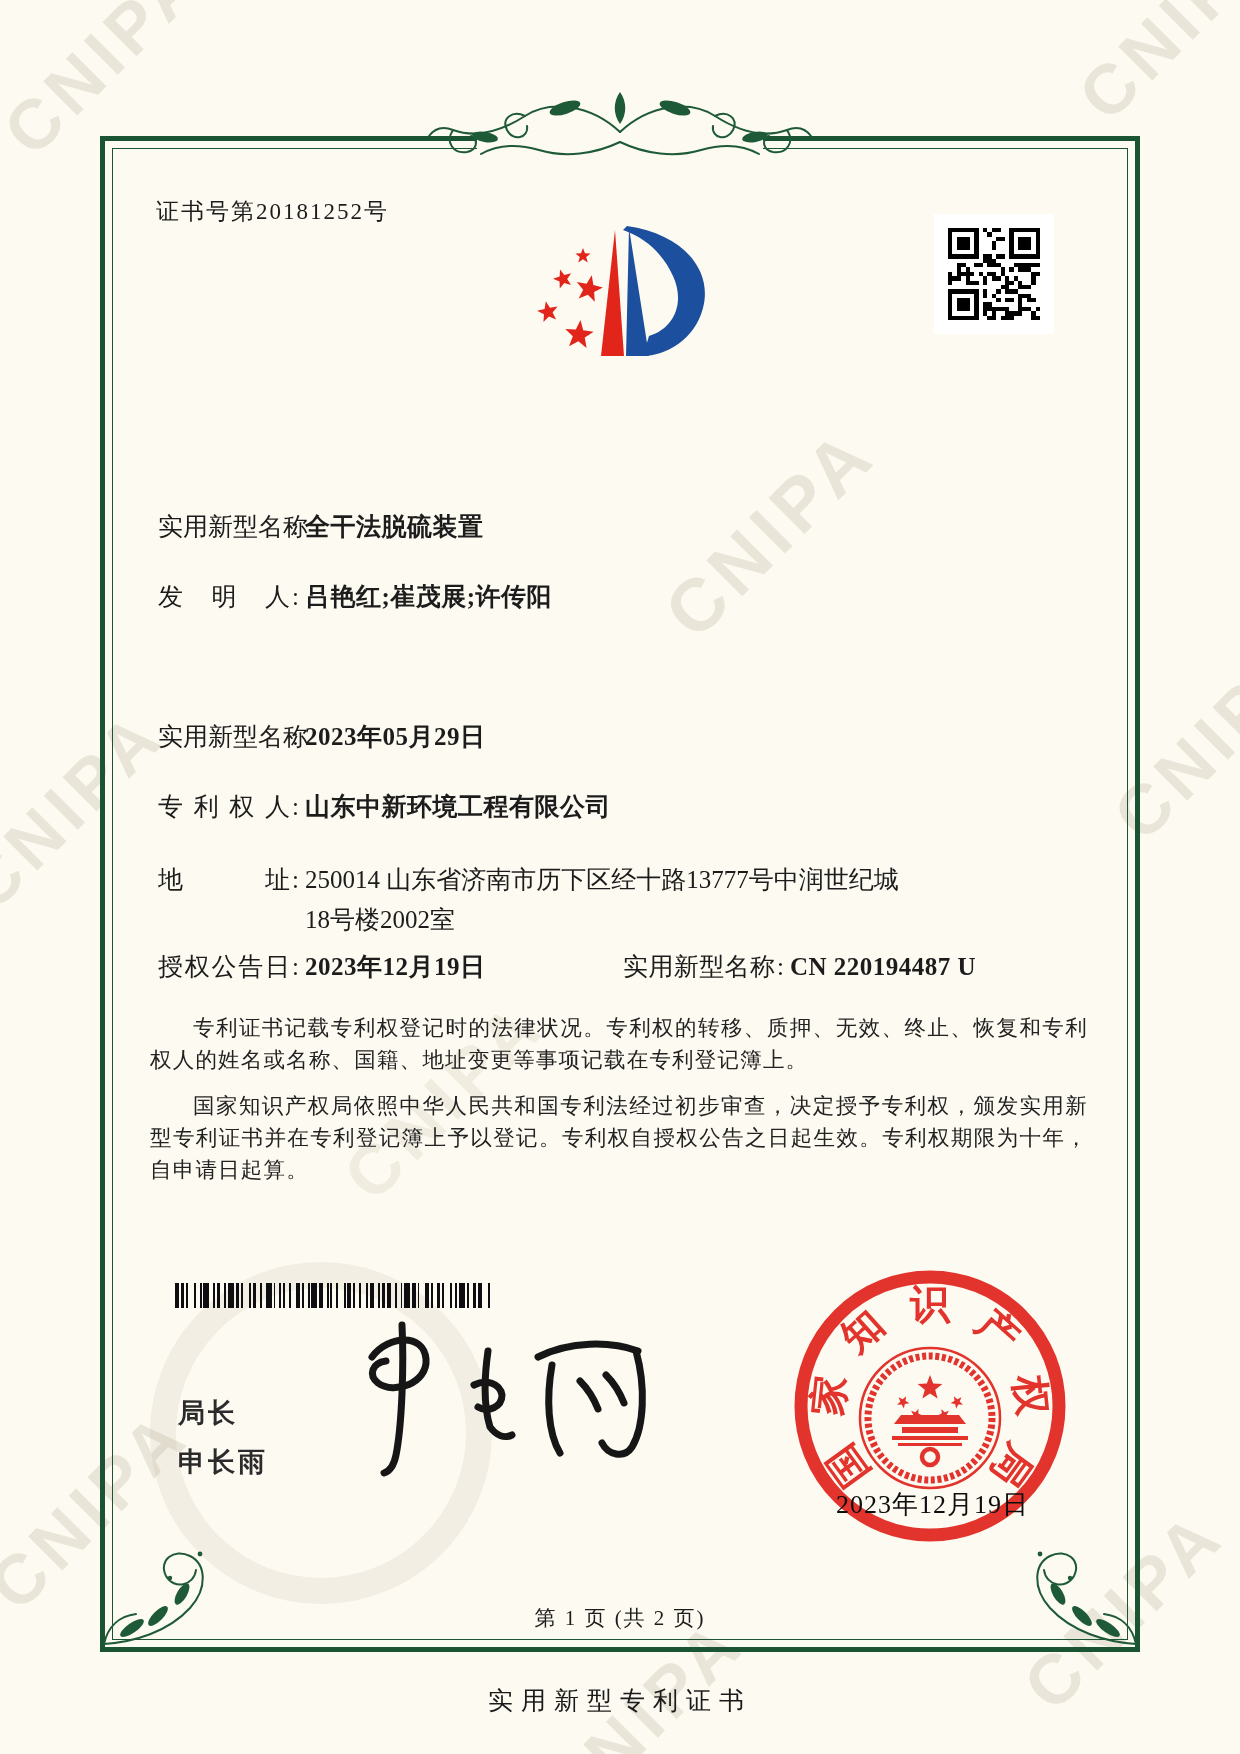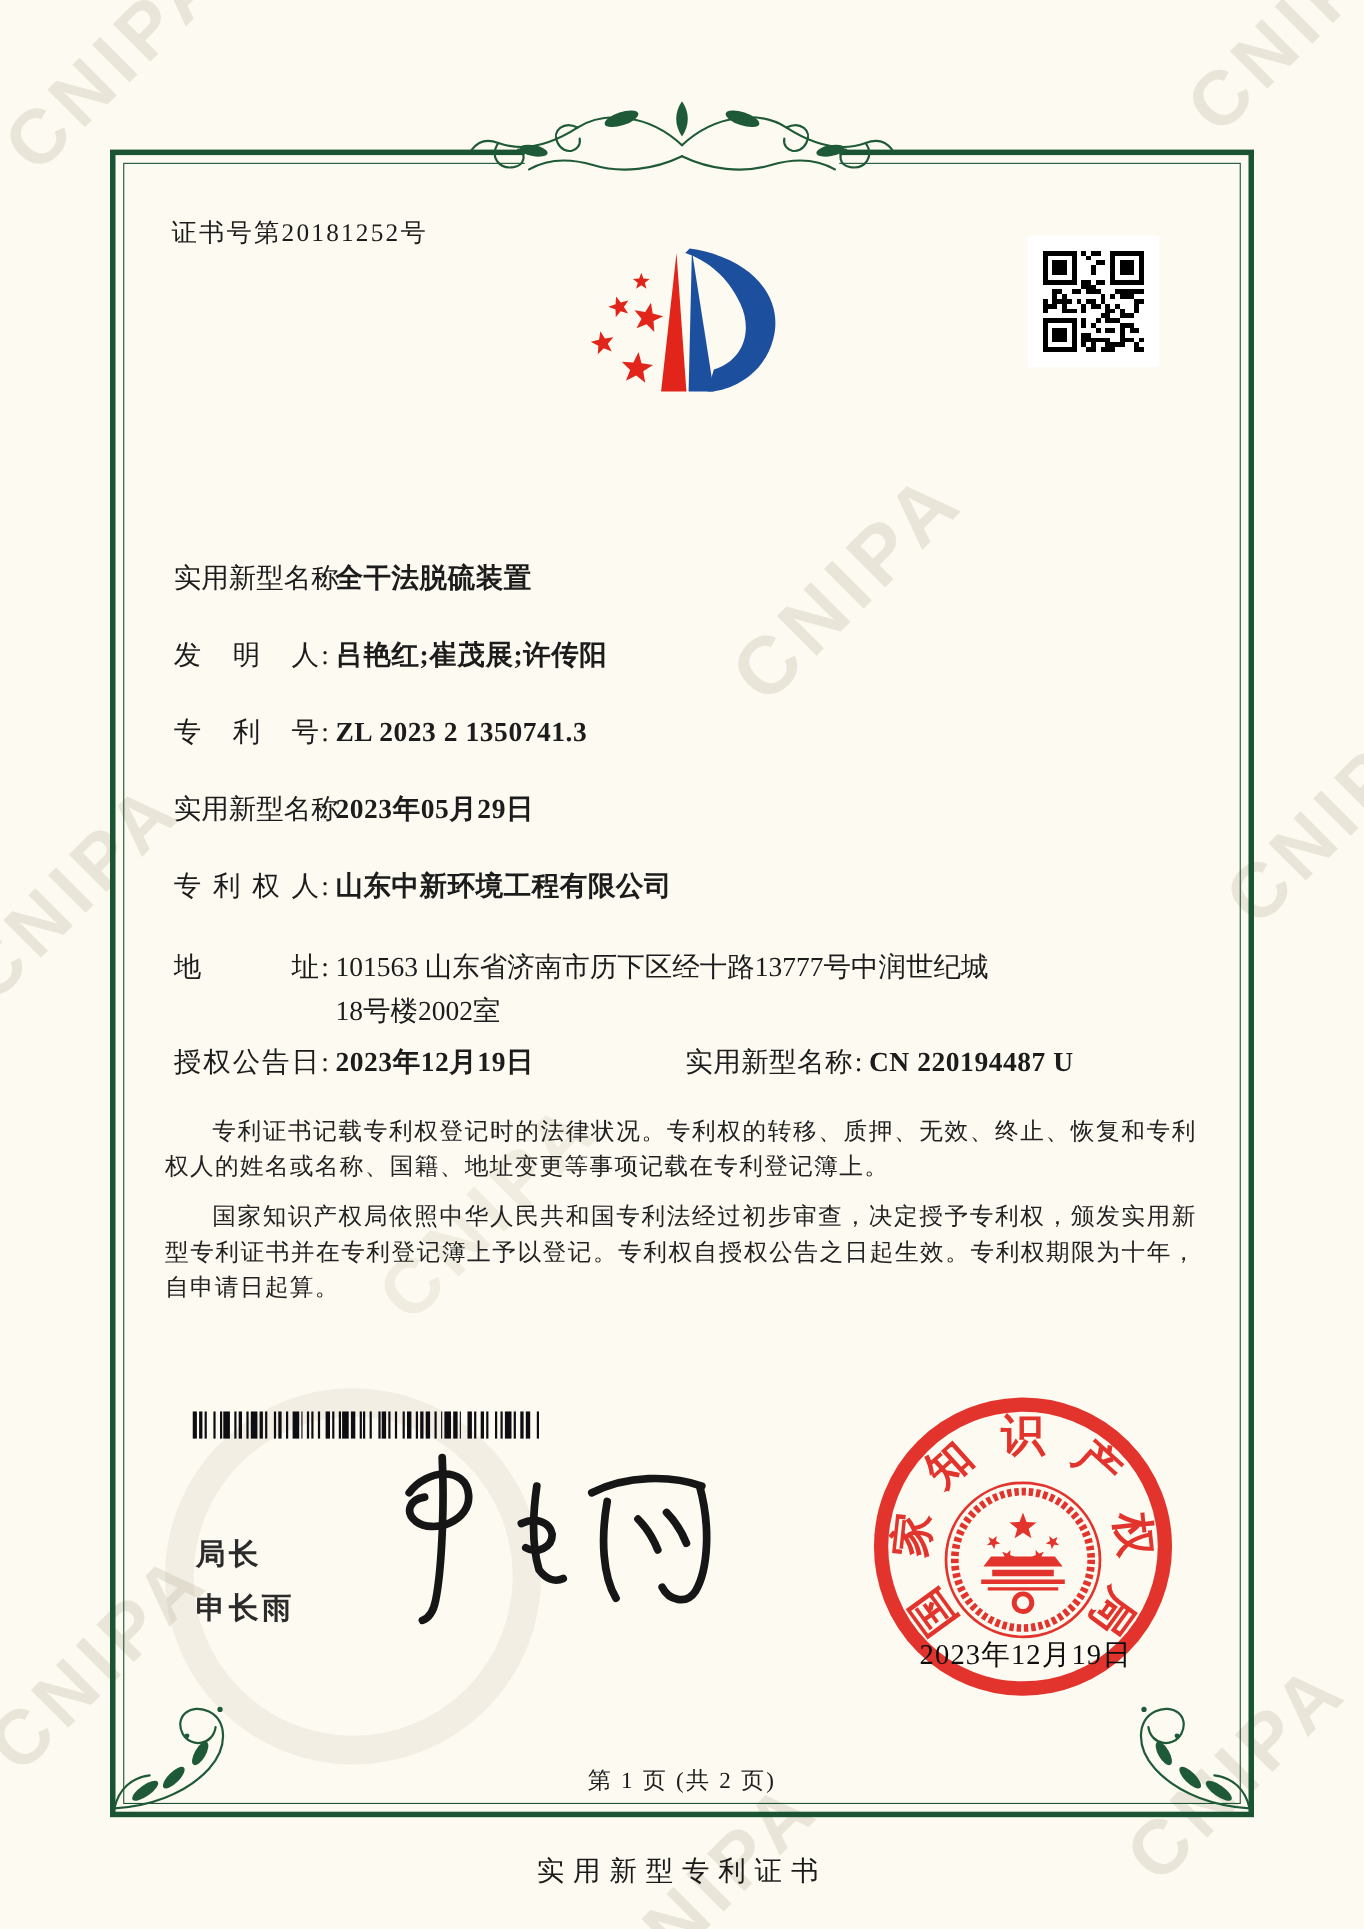--- a/index.html
+++ b/index.html
@@ -255,31 +255,28 @@
       </g>
     </svg>
 
 
   <div class="abs row" style="top:512px;">
     <span class="lab">实用新型名称</span><span class="colon">:</span><span class="val">全干法脱硫装置</span>
   </div>
   <div class="abs row" style="top:582px;">
     <span class="lab">发明人</span><span class="colon">:</span><span class="val">吕艳红;崔茂展;许传阳</span>
   </div>
-  <div class="abs row" style="top:652px;">
-    <span class="lab">专利号</span><span class="colon">:</span><span class="val">ZL 2023 2 1350741.3</span>
-  </div>
   <div class="abs row" style="top:722px;">
     <span class="lab">实用新型名称</span><span class="colon">:</span><span class="val">2023年05月29日</span>
   </div>
   <div class="abs row" style="top:792px;">
     <span class="lab">专利权人</span><span class="colon">:</span><span class="val">山东中新环境工程有限公司</span>
   </div>
   <div class="abs row" style="top:865px;">
-    <span class="lab">地址</span><span class="colon">:</span><span class="addr-wrap"><span>101563 山东省济南市历下区经十路13777号中润世纪城</span><br><span>18号楼2002室</span></span>
+    <span class="lab">地址</span><span class="colon">:</span><span class="addr-wrap"><span>250014 山东省济南市历下区经十路13777号中润世纪城</span><br><span>18号楼2002室</span></span>
   </div>
   <div class="abs row" style="top:952px;">
     <span class="lab">授权公告日</span><span class="colon">:</span><span class="val">2023年12月19日</span>
     <span class="grp2">
       <span class="lab2">实用新型名称</span><span class="colon">:</span><span class="val">CN 220194487 U</span>
     </span>
   </div>
 
   <div class="abs paras">
     <p>专利证书记载专利权登记时的法律状况。专利权的转移、质押、无效、终止、恢复和专利权人的姓名或名称、国籍、地址变更等事项记载在专利登记簿上。</p>

